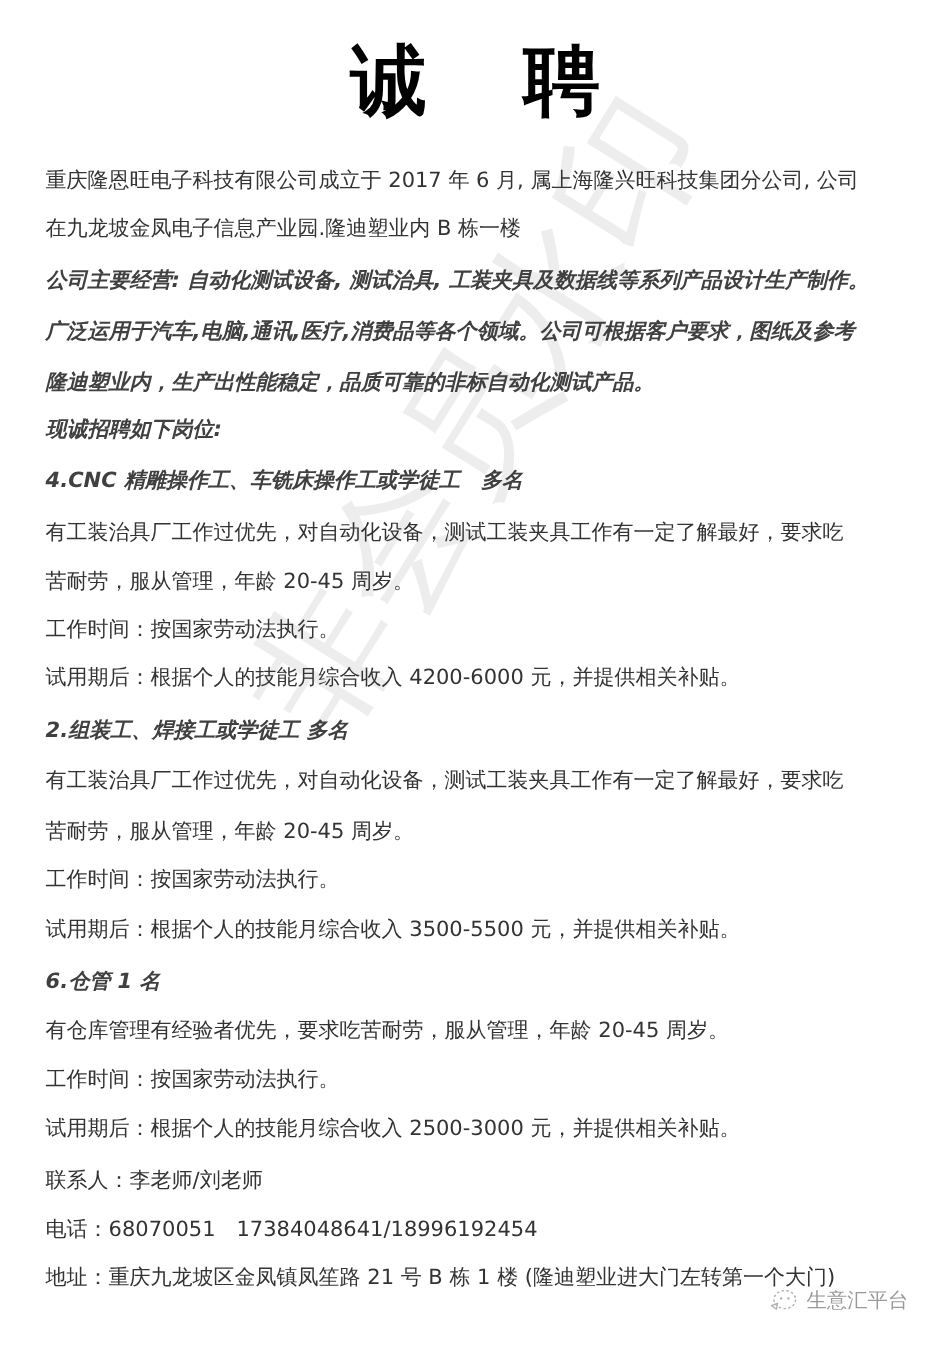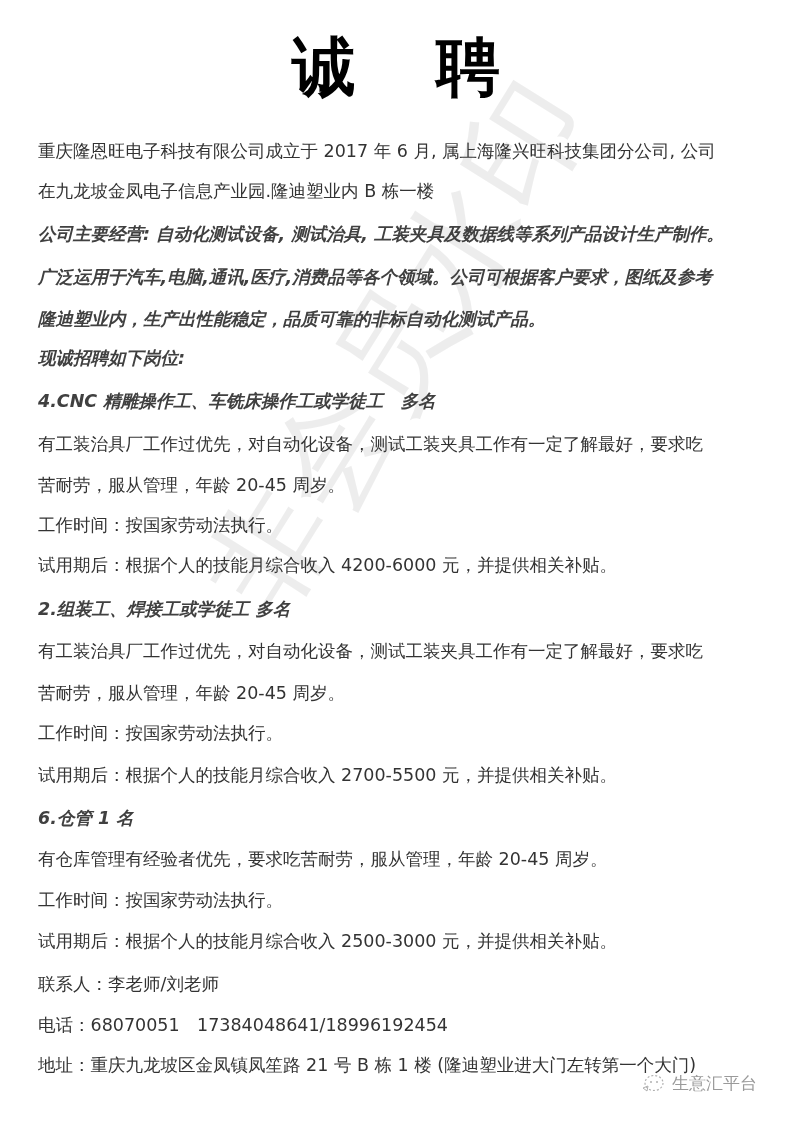--- a/index.html
+++ b/index.html
@@ -54,21 +54,21 @@
   <div class="line bold" style="top:258px">4.CNC 精雕操作工、车铣床操作工或学徒工　多名</div>
   <div class="line" style="top:301px">有工装治具厂工作过优先，对自动化设备，测试工装夹具工作有一定了解最好，要求吃</div>
   <div class="line" style="top:342px">苦耐劳，服从管理，年龄 20-45 周岁。</div>
   <div class="line" style="top:382px">工作时间：按国家劳动法执行。</div>
   <div class="line" style="top:422px">试用期后：根据个人的技能月综合收入 4200-6000 元，并提供相关补贴。</div>
 
   <div class="line bold" style="top:466px">2.组装工、焊接工或学徒工 多名</div>
   <div class="line" style="top:508px">有工装治具厂工作过优先，对自动化设备，测试工装夹具工作有一定了解最好，要求吃</div>
   <div class="line" style="top:550px">苦耐劳，服从管理，年龄 20-45 周岁。</div>
   <div class="line" style="top:590px">工作时间：按国家劳动法执行。</div>
-  <div class="line" style="top:632px">试用期后：根据个人的技能月综合收入 2700-5500 元，并提供相关补贴。</div>
+  <div class="line" style="top:632px">试用期后：根据个人的技能月综合收入 3500-5500 元，并提供相关补贴。</div>
 
   <div class="line bold" style="top:675px">6.仓管 1 名</div>
   <div class="line" style="top:716px">有仓库管理有经验者优先，要求吃苦耐劳，服从管理，年龄 20-45 周岁。</div>
   <div class="line" style="top:757px">工作时间：按国家劳动法执行。</div>
   <div class="line" style="top:798px">试用期后：根据个人的技能月综合收入 2500-3000 元，并提供相关补贴。</div>
 
   <div class="line" style="top:841px">联系人：李老师/刘老师</div>
   <div class="line" style="top:882px">电话：68070051　17384048641/18996192454</div>
   <div class="line" style="top:922px">地址：重庆九龙坡区金凤镇凤笙路 21 号 B 栋 1 楼 (隆迪塑业进大门左转第一个大门)</div>
 </div>

